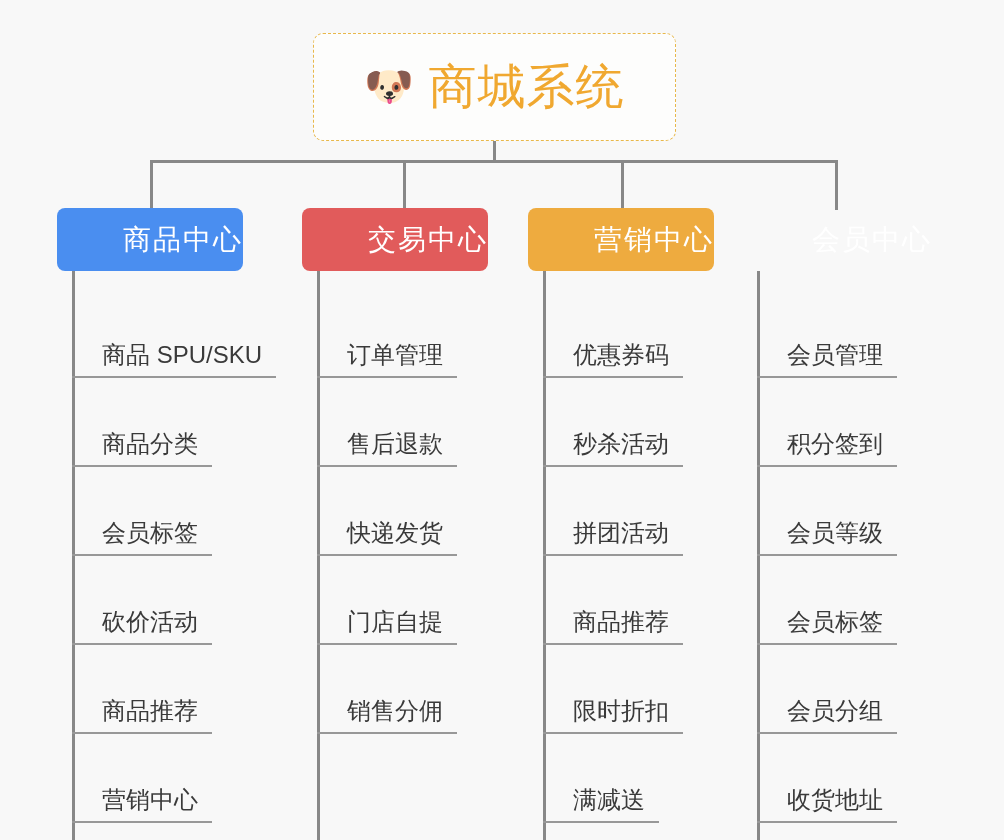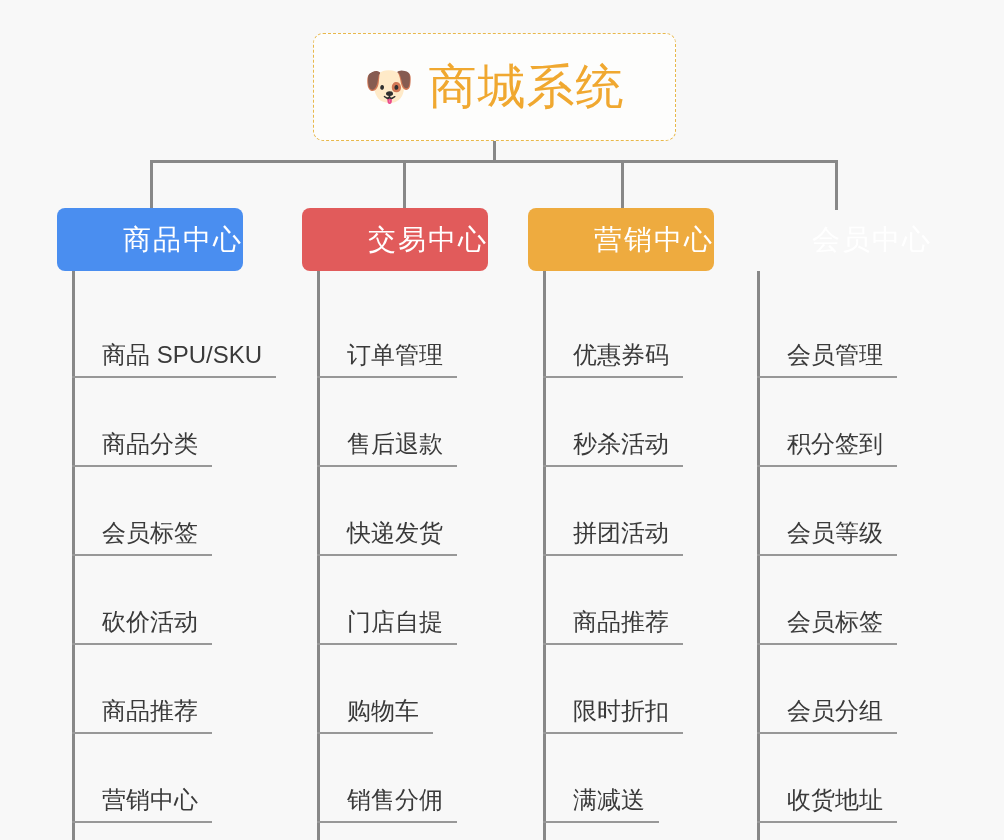--- a/index.html
+++ b/index.html
@@ -197,23 +197,20 @@
       <div class="leaf">
           <span class="leaf-label">售后退款</span>
         </div>
       <div class="leaf">
           <span class="leaf-label">快递发货</span>
         </div>
       <div class="leaf">
           <span class="leaf-label">门店自提</span>
         </div>
       <div class="leaf">
-          <span class="leaf-label">购物车</span>
-        </div>
-      <div class="leaf">
           <span class="leaf-label">销售分佣</span>
         </div>
     </div>
   </div>
 
   <div class="branch branch-3">
     <div class="branch-header" style="background: rgb(238, 171, 63);">
       <span>营销中心</span>
     </div>
     <div class="leaves">

